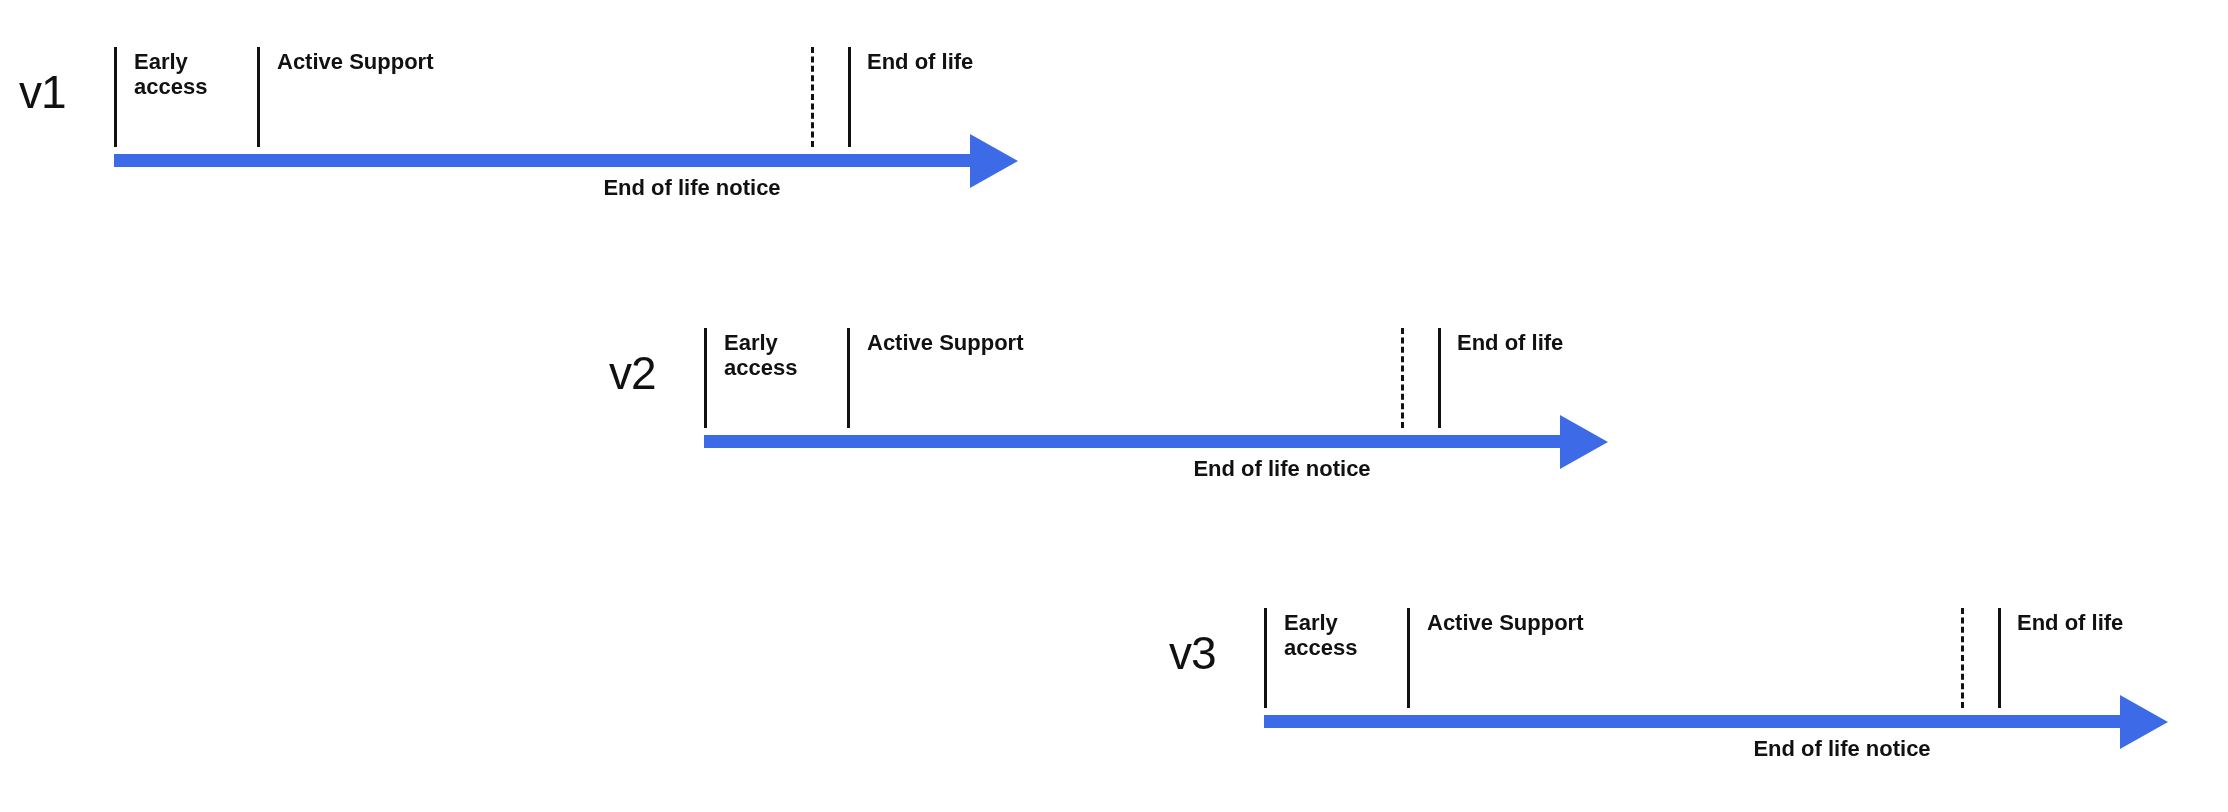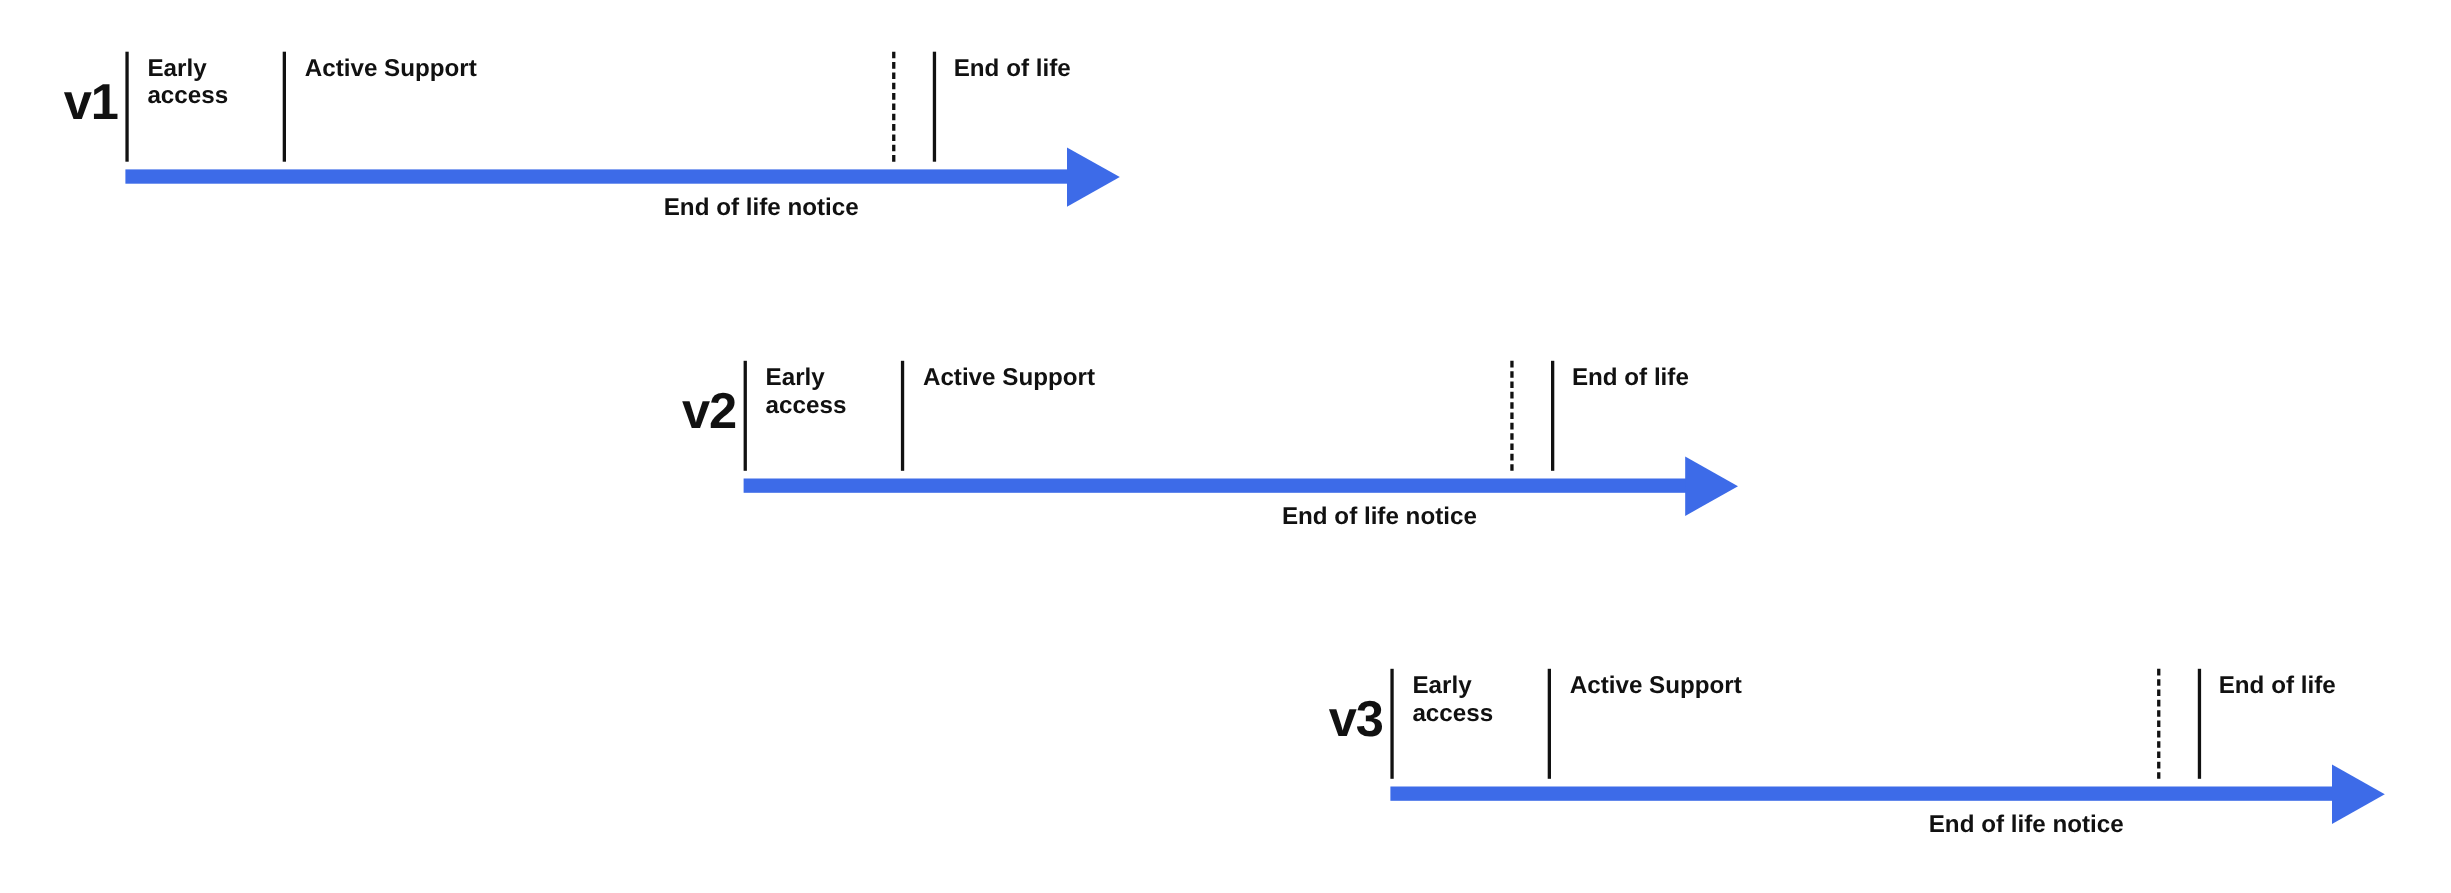--- a/index.html
+++ b/index.html
@@ -20,32 +20,31 @@
     overflow:hidden;
     font-family:"Liberation Sans", sans-serif;
     color:var(--text-color);
   }
   .timeline{
     position:absolute;
     width:930px;
     height:185px;
   }
   .tl-v1{ left:114px; top:47px; }
-  .tl-v2{ left:676px; top:328px; }
+  .tl-v2{ left:704px; top:328px; }
   .tl-v3{ left:1264px; top:608px; }
 
   .version-label{
     position:absolute;
     left:-95px;
     top:18px;
     width:85px;
     font-size:46px;
-    font-weight:700;
+    font-weight:400;
     letter-spacing:-1px;
-    margin-left:39px;
   }
   .tick{
     position:absolute;
     top:0;
     width:0;
     height:100px;
     border-left:3px solid var(--tick-color);
   }
   .tick-start{ left:0; }
   .tick-2{ left:143px; }

